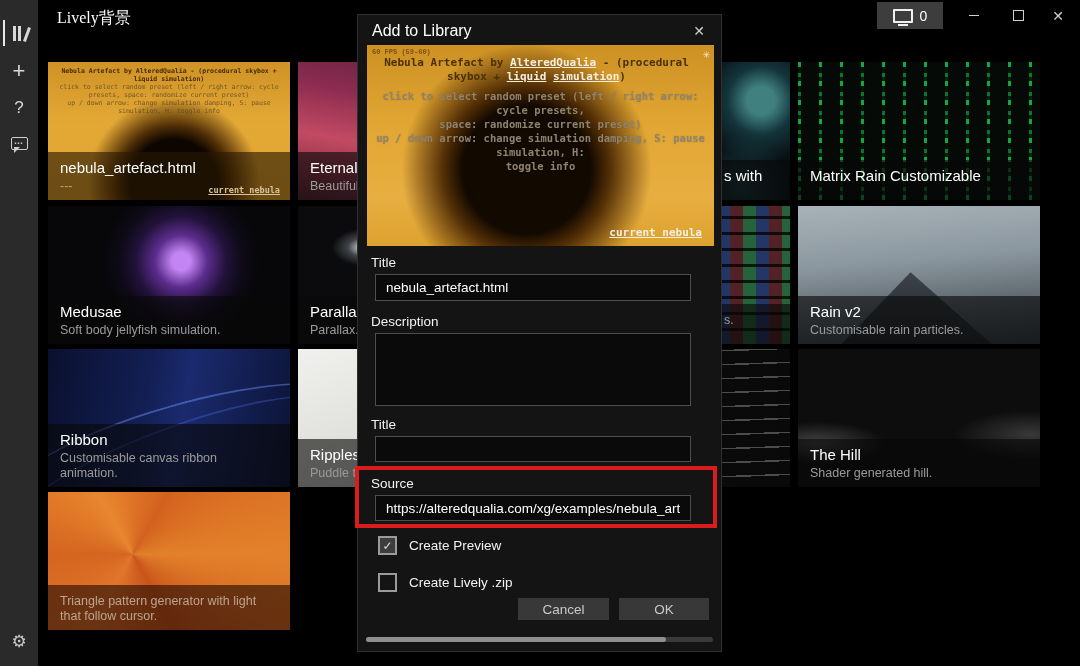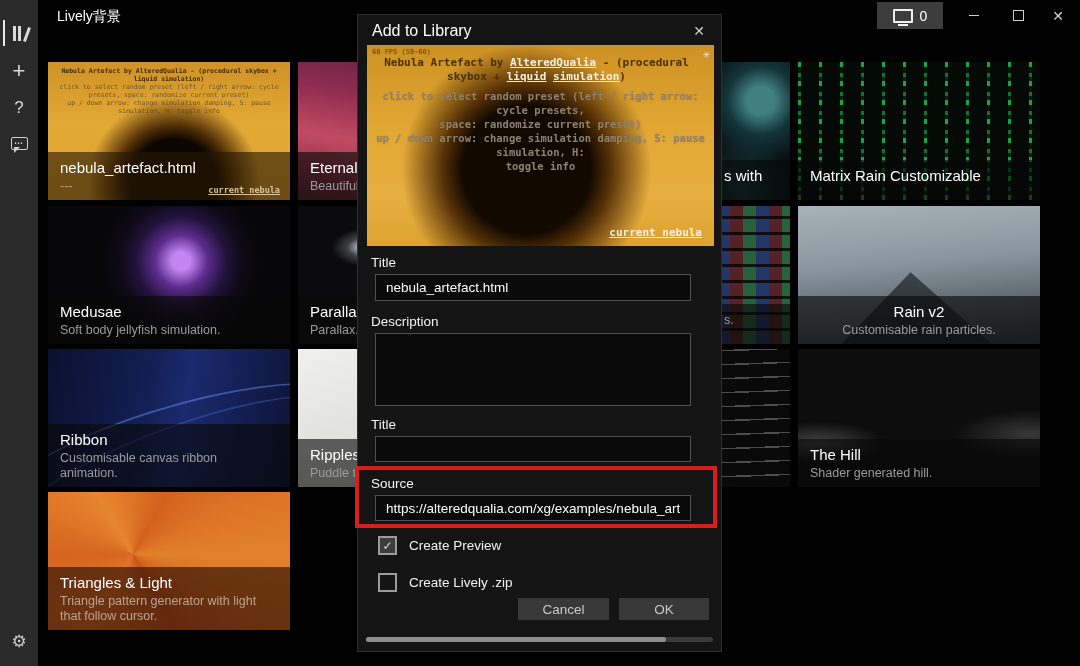--- a/index.html
+++ b/index.html
@@ -1,21 +1,21 @@
 <!DOCTYPE html>
 <html><head>
 <meta charset="utf-8">
 <style>
   html,body{margin:0;padding:0;background:#000;}
   .app{position:relative;width:1080px;height:666px;background:#000;overflow:hidden;
        font-family:"Liberation Sans",sans-serif;color:#fff;}
 
   
   .titlebar{position:absolute;left:0;top:0;right:0;height:32px;background:#000;z-index:5;}
-  .app-title{position:absolute;left:57px;top:8px;font-size:14px;color:#fff;}
+  .app-title{position:absolute;left:57px;top:8px;font-size:16px;color:#fff;font-family:Liberation Serif, serif;}
   .monitor-btn{position:absolute;left:877px;top:2px;width:66px;height:27px;background:#3d3d3d;
                display:flex;align-items:center;justify-content:center;gap:7px;cursor:default;}
   .mon{width:16px;height:10px;border:2px solid #f0f0f0;border-radius:1px;position:relative;}
   .mon::after{content:"";position:absolute;left:3px;right:3px;bottom:-5px;height:2px;background:#f0f0f0;}
   .mon-count{font-size:14px;color:#fff;}
   .win-btn{position:absolute;top:0;width:44px;height:31px;display:flex;align-items:center;justify-content:center;color:#d0d0d0;}
   .wb-min{left:952px;}.wb-max{left:996px;}.wb-close{left:1036px;font-size:14px;}
   .min-glyph{width:10px;height:1px;background:#d0d0d0;display:inline-block;}
   .max-glyph{width:9px;height:9px;border:1px solid #d0d0d0;display:inline-block;}
 
@@ -59,21 +59,21 @@
       repeating-linear-gradient(90deg,rgba(4,10,5,0) 0 3px,#050a06 3px 21px),
       repeating-linear-gradient(0deg,rgba(25,220,85,0.75) 0 5px,rgba(25,220,85,0.12) 5px 9px,rgba(25,220,85,0.5) 9px 13px,rgba(25,220,85,0.05) 13px 19px),
       #050a06;}
   .t-medusae{background:radial-gradient(circle at 55% 40%,rgba(205,140,255,0.95) 0 9px,rgba(150,70,230,0.6) 26px,rgba(95,45,170,0.3) 45px,rgba(60,30,110,0.12) 62px,transparent 78px),#07070a;}
   .t-parallax{background:radial-gradient(ellipse at 28% 30%,rgba(235,240,245,0.75) 0 7px,rgba(180,190,200,0.3) 18px,transparent 34px),
                          radial-gradient(ellipse at 45% 55%,rgba(120,130,140,0.3),transparent 40px),#0b0b0d;}
   .t-periodic{background:
       repeating-linear-gradient(0deg,transparent 0 13px,rgba(0,0,0,0.75) 13px 16px),
       repeating-linear-gradient(90deg,rgba(70,190,110,0.5) 0 13px,rgba(70,110,220,0.45) 13px 26px,rgba(200,70,80,0.4) 26px 39px),
       #060806;}
-  .t-rain{background:linear-gradient(175deg,#a8b2b8 0%,#8b979f 40%,#5d666d 72%,#343a3f 100%);text-align:center;}
+  .t-rain{background:linear-gradient(175deg,#a8b2b8 0%,#8b979f 40%,#5d666d 72%,#343a3f 100%);}
   .t-rain .mountain{position:absolute;left:18%;bottom:0;width:62%;height:52%;
       background:linear-gradient(#3c4349,#212529);clip-path:polygon(46% 0,100% 100%,0 100%);}
   .t-ribbon{background:linear-gradient(100deg,#0a102e 0%,#131f54 40%,#1a2a6e 55%,#0c1334 100%);}
   .ribbon-curve{position:absolute;width:150%;height:90px;left:-20%;top:40%;
       border-top:2px solid rgba(110,150,255,0.45);border-radius:50%;transform:rotate(-16deg);}
   .ribbon-curve.rc2{top:55%;border-top-color:rgba(80,110,230,0.35);transform:rotate(-20deg);}
   .t-ripples{background:linear-gradient(160deg,#f0f0ee 0%,#dededa 55%,#c9c9c5 100%);}
   .t-streaks{background:
       repeating-linear-gradient(178deg,transparent 0 7px,rgba(230,230,230,0.3) 7px 8.5px,transparent 8.5px 14px),
       linear-gradient(90deg,#0c0c0c 0%,#090909 100%);}
@@ -88,21 +88,21 @@
   
   .dialog{position:absolute;left:357px;top:14px;width:365px;height:638px;background:#141414;
           border:1px solid #2f2f2f;box-sizing:border-box;z-index:10;}
   .dlg-title{position:absolute;left:14px;top:7px;font-size:16px;color:#fff;}
   .dlg-close{position:absolute;right:12px;top:6px;font-size:14px;color:#cfcfcf;padding:2px 4px;}
   .preview{position:absolute;left:9px;top:30px;width:347px;height:201px;overflow:hidden;
       background:
       radial-gradient(circle at 46% 62%, #120900 0 64px, rgba(70,35,0,0.9) 84px, rgba(200,120,20,0) 125px),
       linear-gradient(180deg,#cd9124 0%,#e2a733 42%,#e7ae41 75%,#dda22f 100%);
       font-family:"DejaVu Sans Mono",monospace;}
-  .pv-fps{position:absolute;left:5px;top:3px;font-size:7px;color:rgba(105,70,15,0.85);font-weight:700;}
+  .pv-fps{position:absolute;left:5px;top:3px;font-size:7px;color:rgba(105,70,15,0.85);font-weight:700;font-family:Liberation Mono, monospace;}
   .pv-flake{position:absolute;right:4px;top:2px;font-size:12px;color:#f3ead6;}
   .pv-head{position:absolute;left:8px;right:16px;top:11px;text-align:center;
            font-size:11px;font-weight:700;line-height:14px;color:#4a3104;}
   .pv-head .lk{color:#f6efe0;text-decoration:underline;}
   .pv-help{position:absolute;left:4px;right:4px;top:44px;text-align:center;
            font-size:10.5px;font-weight:700;line-height:14px;color:#8e8271;text-shadow:0 0 2px rgba(0,0,0,0.15);}
   .pv-link{position:absolute;right:12px;bottom:7px;font-size:11px;font-weight:700;color:#f6efe0;text-decoration:underline;}
   .fld-label{position:absolute;left:13px;font-size:13.5px;color:#f2f2f2;}
   .fld{position:absolute;left:17px;width:316px;background:#0a0a0a;border:1px solid #4f4f4f;
        color:#fff;font-size:13.5px;font-family:"Liberation Sans",sans-serif;
@@ -255,21 +255,20 @@
 
   <div class="tile c3 r2 t-hill">
     <div class="tile-footer">
         <div class="tile-title">The Hill</div>
       <div class="tile-desc">Shader generated hill.</div>
       </div>
   </div>
 
   <div class="tile c0 r3 t-triangles">
     <div class="tile-footer">
-        <div class="tile-title">Triangles &amp; Light</div>
       <div class="tile-desc">Triangle pattern generator with light that follow cursor.</div>
       </div>
   </div>
 
   <div class="dialog">
     <div class="dlg-title">Add to Library</div>
     <div class="dlg-close"><span>✕</span></div>
 
     <div class="preview">
       <div class="pv-fps">60 FPS (59-60)</div>

